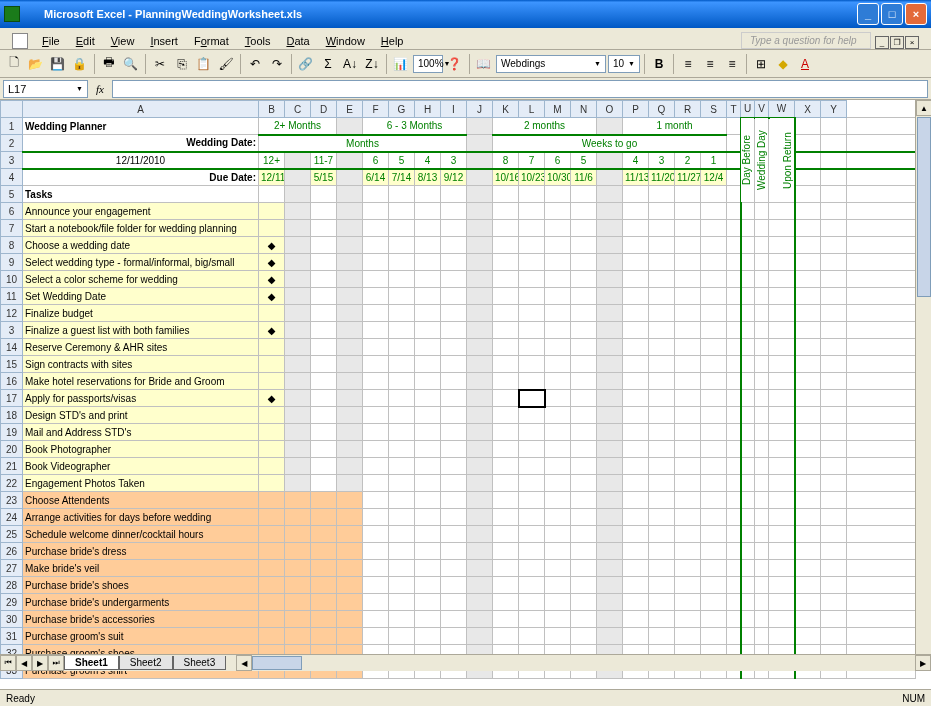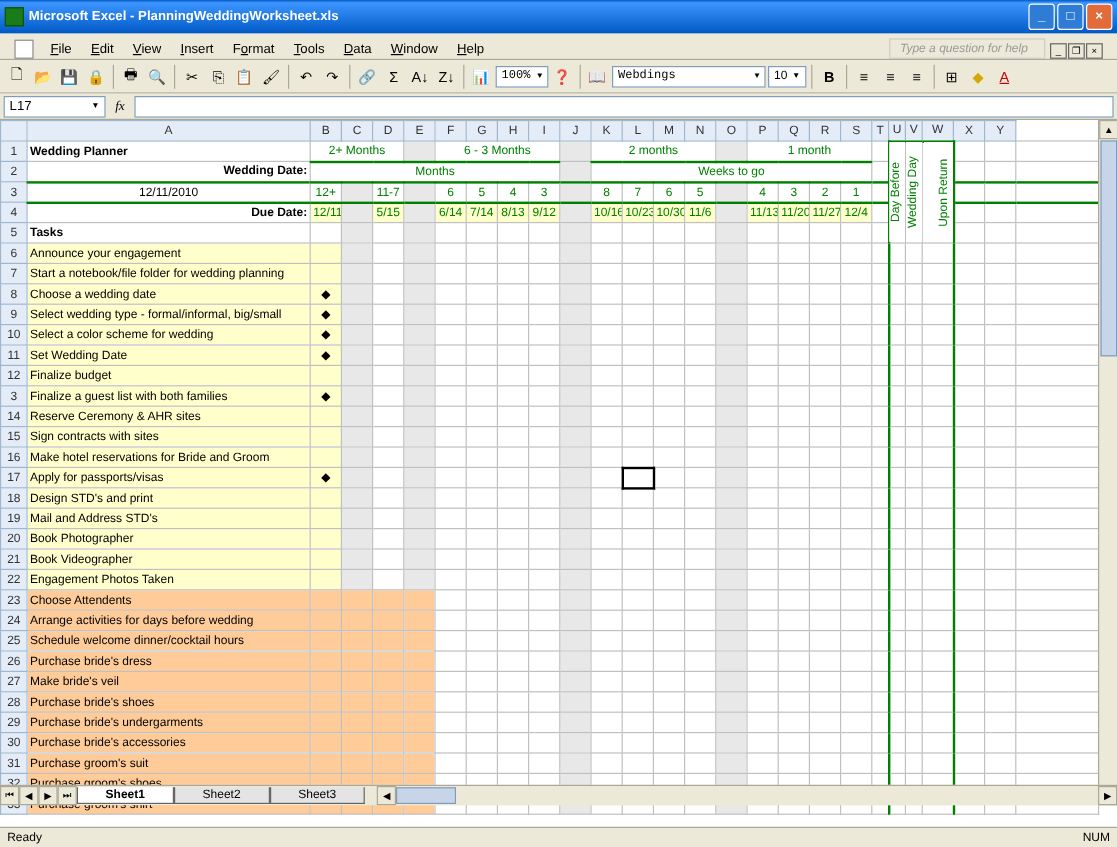--- a/index.html
+++ b/index.html
@@ -1,43 +1,43 @@
 <!DOCTYPE html>
 <html><head>
 <meta charset="utf-8">
 <style>
 * { box-sizing: border-box; margin: 0; padding: 0; }
 body { font-family: Tahoma, Arial, sans-serif; font-size: 11px; background: #fff; width: 931px; height: 706px; overflow: hidden; position: relative; }
 
 
 .titlebar { background: linear-gradient(to bottom, #0058c4, #3d95ff 8%, #0058c4); height: 28px; display: flex; align-items: center; padding: 0 4px; color: #fff; }
 .titlebar .icon { width: 16px; height: 16px; margin-right: 4px; background: #1a7b1a; border: 1px solid #0d4d0d; }
-.titlebar .title { font-weight: bold; flex: 1; }
+.titlebar .title { font-weight: bold; flex: 1; margin-left: 20px; }
 .titlebar .winbtns { display: flex; gap: 2px; }
 .titlebar .winbtn { width: 22px; height: 22px; border: 1px solid #fff; border-radius: 3px; display: flex; align-items: center; justify-content: center; font-weight: bold; color: #fff; }
 .titlebar .winbtn.min, .titlebar .winbtn.max { background: #2e7cd6; }
 .titlebar .winbtn.close { background: #e36a39; }
 
 
 .menubar { background: #ece9d8; height: 22px; display: flex; align-items: flex-end; padding: 0 12px; border-bottom: 1px solid #aca899; }
 .menubar .docicon { width: 16px; height: 16px; background: #fff; border: 1px solid #888; margin-right: 6px; }
 .menubar .menuitem { padding: 2px 8px; cursor: default; }
 .menubar .menuitem u { text-decoration: underline; }
 .menubar .spacer { flex: 1; }
 .menubar .helpbox { color: #999; font-style: italic; padding: 2px 8px; border: 1px solid #ccc; width: 130px; font-size: 10px; }
 .menubar .innerwin { display: flex; gap: 1px; margin-left: 4px; }
 .menubar .iw { width: 14px; height: 13px; border: 1px solid #666; font-size: 8px; display:flex; align-items:center; justify-content:center; background:#ece9d8; }
 
 
 .toolbar { background: #ece9d8; height: 28px; display: flex; align-items: center; padding: 0 4px; border-bottom: 1px solid #aca899; gap: 2px; }
 .tbtn { width: 20px; height: 20px; display: flex; align-items: center; justify-content: center; font-size: 12px; }
 .tsep { width: 1px; height: 20px; background: #aca899; margin: 0 2px; }
 .tcombo { border: 1px solid #7f9db9; background: #fff; height: 18px; padding: 0 4px; display: flex; align-items: center; font-size: 10px; }
-.tcombo.zoom { width: 44px; font-family: Liberation Mono, monospace; }
-.tcombo.font { width: 128px; font-family: Liberation Mono, monospace; }
+.tcombo.zoom { width: 30px; }
+.tcombo.font { width: 110px; }
 .tcombo.size { width: 32px; }
 .tcombo .arrow { margin-left: auto; font-size: 7px; }
 
 
 .formulabar { background: #ece9d8; height: 22px; display: flex; align-items: center; padding: 0 3px; border-bottom: 1px solid #aca899; }
 .namebox { border: 1px solid #7f9db9; background: #fff; width: 85px; height: 18px; display: flex; align-items: center; padding: 0 4px; }
 .namebox .arrow { margin-left: auto; font-size: 7px; }
 .fxlabel { padding: 0 8px; font-style: italic; font-family: serif; }
 .formulainput { flex: 1; border: 1px solid #7f9db9; background: #fff; height: 18px; }
 
@@ -77,21 +77,21 @@
 .center { text-align: center; }
 
 
 .vscroll { position: absolute; right: 0; top: 0; width: 16px; height: 571px; background: #ece9d8; border-left:1px solid #aca899; }
 .vscroll .btn { width:16px; height:16px; background:#ece9d8; border:1px solid #aca899; display:flex; align-items:center; justify-content:center; font-size:8px; }
 .vscroll .thumb { position:absolute; top:17px; width:14px; left:1px; height:180px; background:#c8d5e8; border:1px solid #7f9db9; }
 
 
 .sheettabs { position:absolute; bottom:17px; left:0; right:0; height:17px; background:#ece9d8; display:flex; align-items:center; border-top:1px solid #aca899; }
 .sheettabs .navbtn { width:16px; height:16px; border:1px solid #aca899; display:flex; align-items:center; justify-content:center; font-size:8px; }
-.sheettabs .tab { padding: 1px 23px; border:1px solid #666; border-top:none; background:#fff; font-size:10px; position:relative; }
+.sheettabs .tab { padding: 1px 10px; border:1px solid #666; border-top:none; background:#fff; font-size:10px; position:relative; }
 .sheettabs .tab.active { font-weight: bold; background:#fff; }
 .sheettabs .tab.inactive { background:#e4e4e4; }
 .sheettabs .hscroll { flex:1; margin-left:10px; display:flex; align-items:center; }
 .sheettabs .hscroll .btn { width:16px; height:16px; border:1px solid #aca899; font-size:8px; display:flex; align-items:center; justify-content:center; }
 .sheettabs .hscroll .track { flex:1; height:16px; background:#ece9d8; position:relative; }
 .sheettabs .hscroll .thumb { position:absolute; left:0; width:50px; height:14px; top:1px; background:#c8d5e8; border:1px solid #7f9db9; }
 
 
 .statusbar { position:absolute; bottom:0; left:0; right:0; height:17px; background:#ece9d8; display:flex; align-items:center; padding:0 6px; border-top:1px solid #aca899; font-size:10px; }
 .statusbar .spacer { flex:1; }

